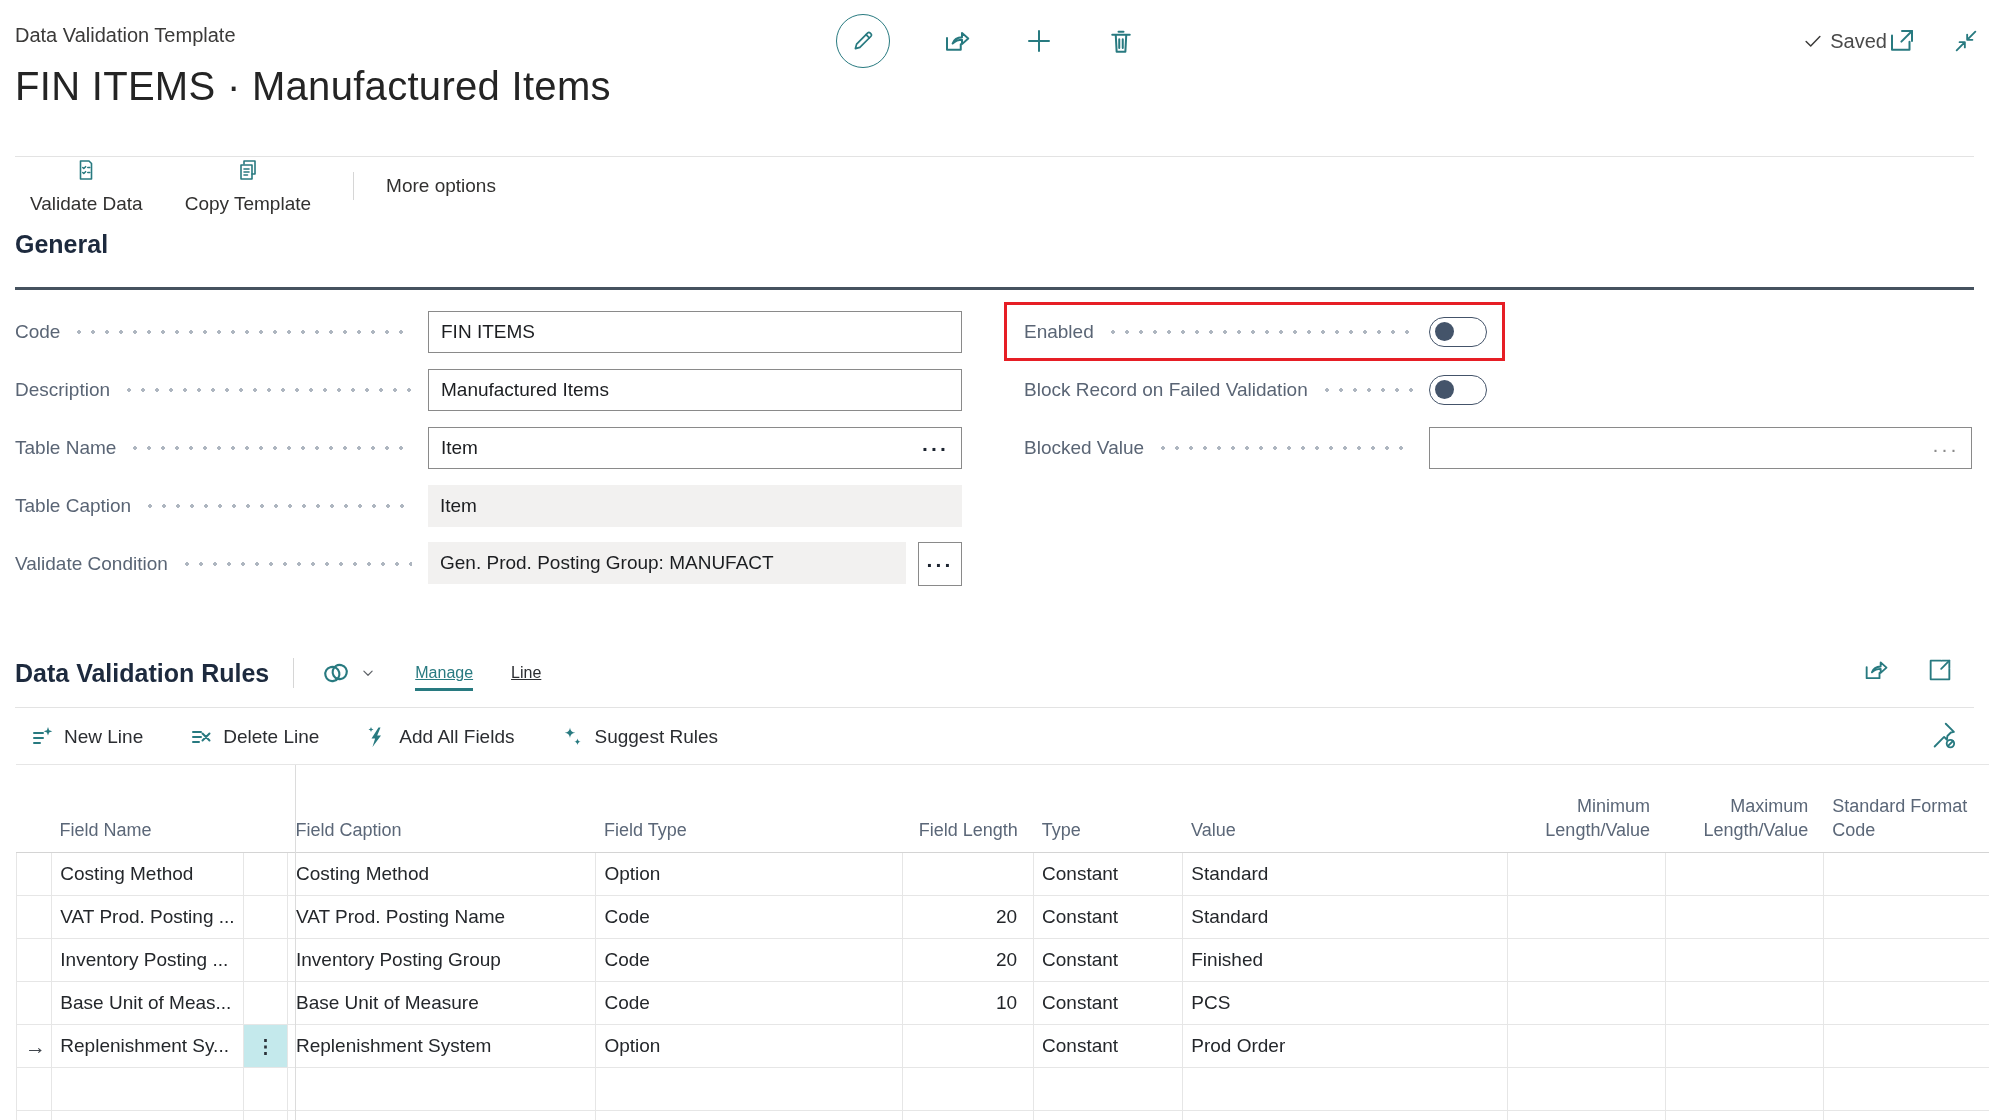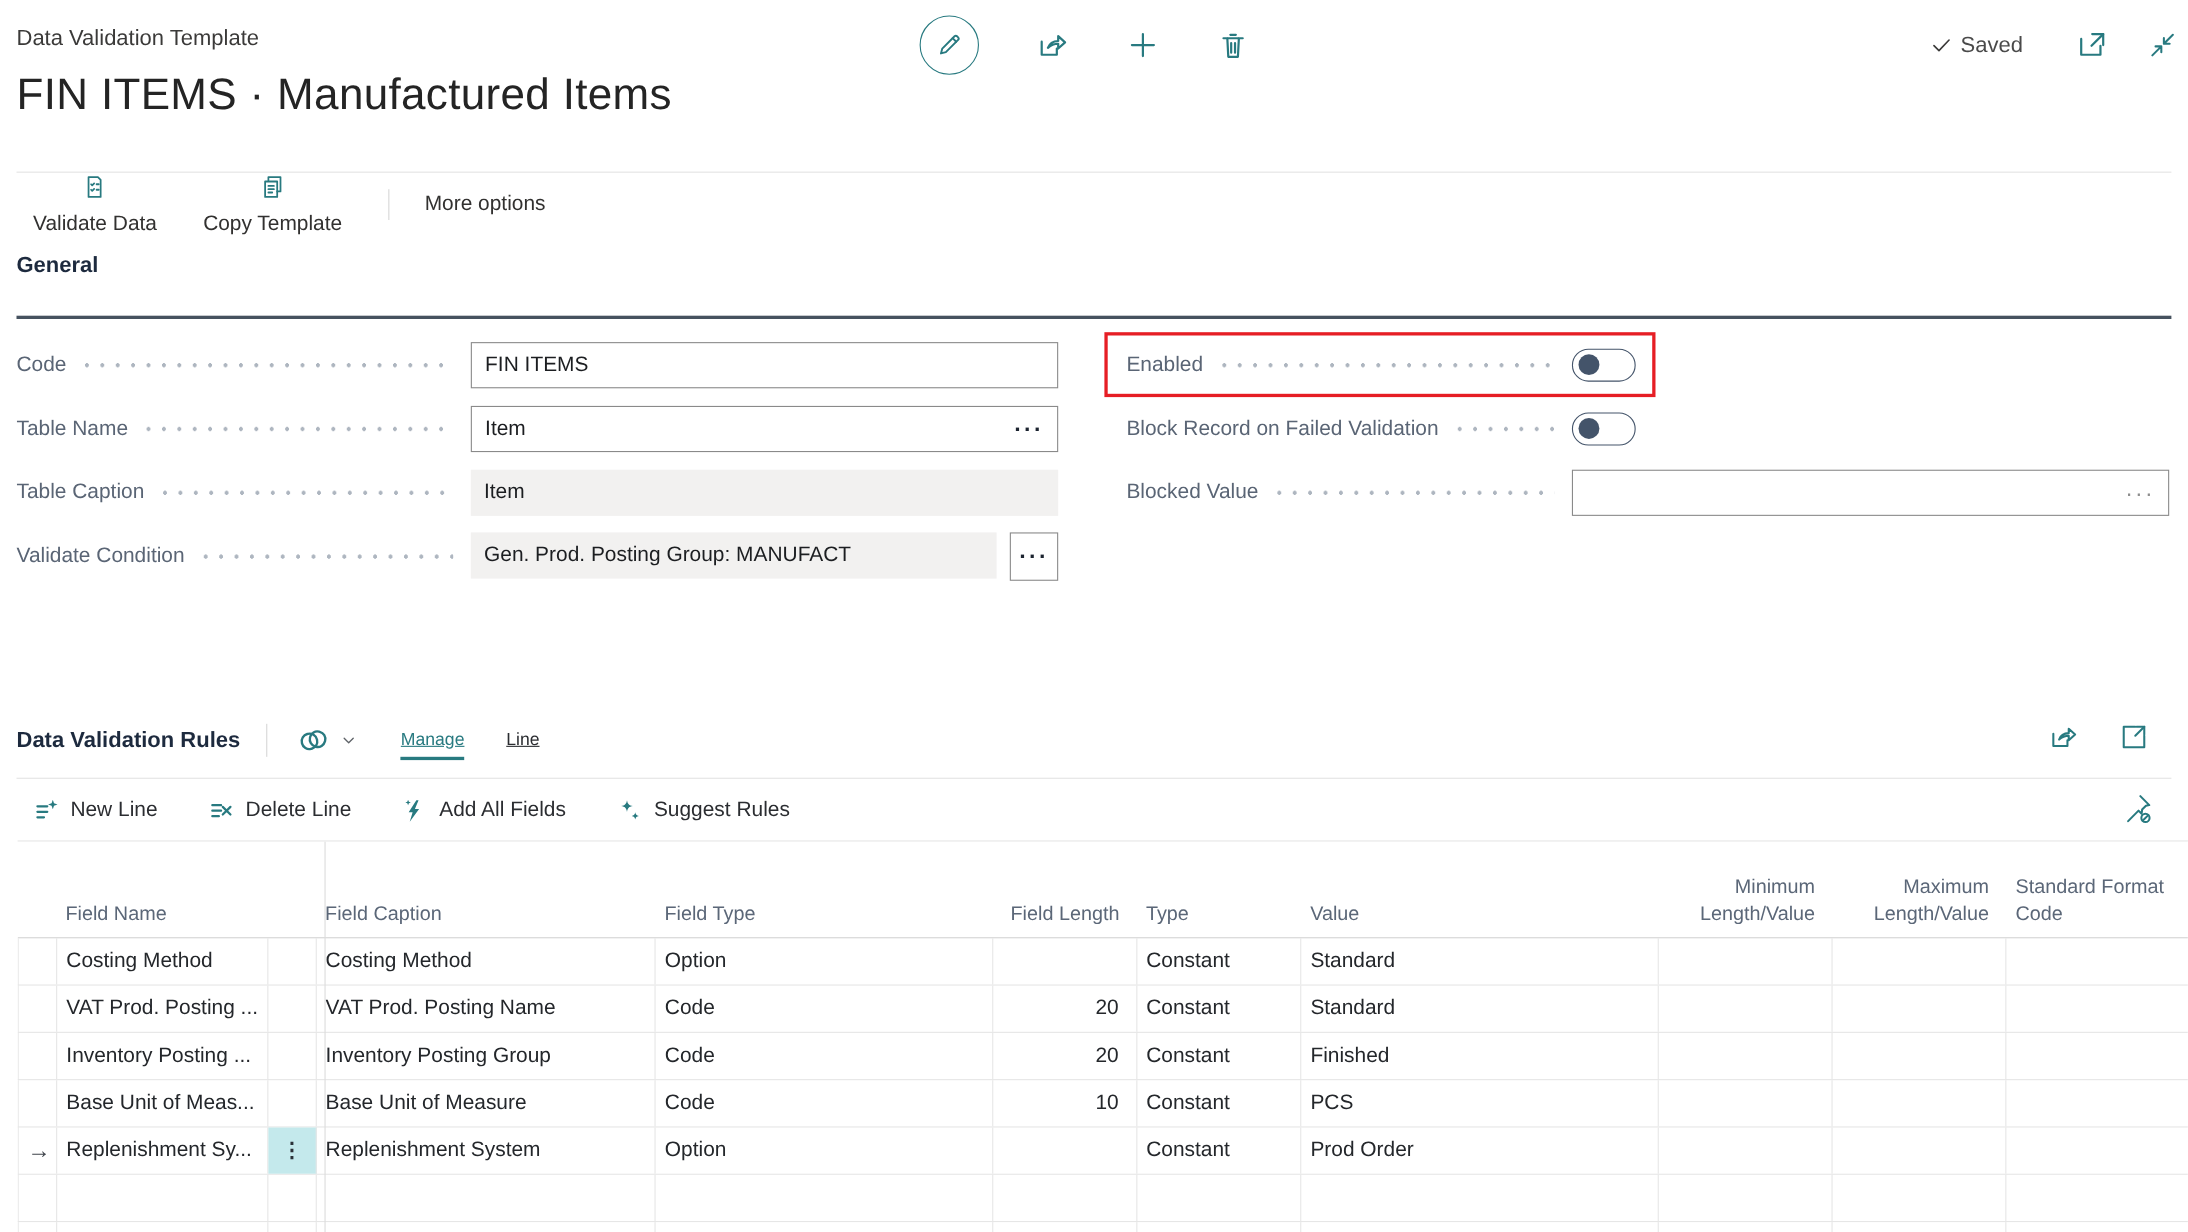--- a/index.html
+++ b/index.html
@@ -7,41 +7,41 @@
     font-family:"Liberation Sans", sans-serif; }
   .page { position:absolute; inset:0; background:#fff;padding-left:13px; }
 
   
   .app-caption { position:absolute; left:15px; top:24px; font-size:20px; color:#3b3a39; }
   .top-center { position:absolute; left:836px; top:14px; display:flex; align-items:center; }
   .icon-btn { display:flex; align-items:center; justify-content:center; cursor:pointer; color:#287a80; }
   .pencil-circle { width:54px; height:54px; border:1.5px solid #287a80; border-radius:50%; }
   .top-center .plain { width:30px; height:30px; margin-left:52px; }
   .top-right { position:absolute; right:8px; top:26px; display:flex; align-items:center; }
-  .saved-wrap { display:flex; align-items:flex-start; gap:6px; color:#4a4a4a; font-size:20px; margin-right:48px; }
+  .saved-wrap { display:flex; align-items:flex-start; gap:6px; color:#4a4a4a; font-size:20px; }
   .top-right .plain { width:30px; height:30px; margin-left:34px; color:#287a80; }
 
   svg { display:block; }
   .stroke path, .stroke rect, .stroke circle, .stroke line { fill:none; stroke:currentColor;
     stroke-width:1.6; stroke-linecap:round; stroke-linejoin:round; }
 
   
   .page-title { position:absolute; left:15px; top:64px; font-size:40px; font-weight:300;
     color:#242424; letter-spacing:.3px; }
   .rule1 { position:absolute; left:15px; right:15px; top:156px; height:1px; background:#e3e3e3; }
 
   
   .action-bar { position:absolute; left:30px; top:166px; height:40px; display:flex; align-items:center; }
   .action-item { display:flex; align-items:center; gap:11px; font-size:19px; color:#323130; cursor:pointer;flex-direction:column; }
   .action-item + .action-item { margin-left:42px; }
   .ab-divider { width:1px; height:28px; background:#d6d6d6; margin:0 32px 0 42px; }
   .action-ico { color:#287a80; }
 
   
-  .sec-heading { position:absolute; left:15px; font-size:20px; font-weight:600; color:#1d2a3e; }
+  .sec-heading { position:absolute; left:15px; font-size:25px; font-weight:600; color:#1d2a3e; }
   .gen-heading { top:230px; }
   .gen-underline { position:absolute; left:15px; right:15px; top:287px; height:3px; background:#46525f; }
 
   .gen-col { position:absolute; top:311px; }
   .gen-left  { left:15px;  width:947px; }
   .gen-right { left:1024px; width:948px; }
   .field-row { display:flex; align-items:center; height:42px; margin-bottom:16px; position:relative; }
   .f-label { font-size:19px; color:#5a6575; white-space:nowrap; }
   .leader { flex:1; height:4px; margin:0 16px 0 12px;
     background:radial-gradient(circle,#aeb6c0 1.7px,transparent 2px) left center/14px 4px repeat-x; }
@@ -186,20 +186,27 @@
 
   <div class="gen-col gen-left">
     <div class="field-row">
       <span class="f-label">Code</span>
       <span class="leader"></span>
       <div class="control input">
         <span>FIN ITEMS</span>
       </div>
     </div>
     <div class="field-row">
+      <span class="f-label">Description</span>
+      <span class="leader"></span>
+      <div class="control input">
+        <span>Manufactured Items</span>
+      </div>
+    </div>
+    <div class="field-row">
       <span class="f-label">Table Name</span>
       <span class="leader"></span>
       <div class="control input">
         <span>Item</span>
         <span class="dots3">···</span>
       </div>
     </div>
     <div class="field-row">
       <span class="f-label">Table Caption</span>
       <span class="leader"></span>

